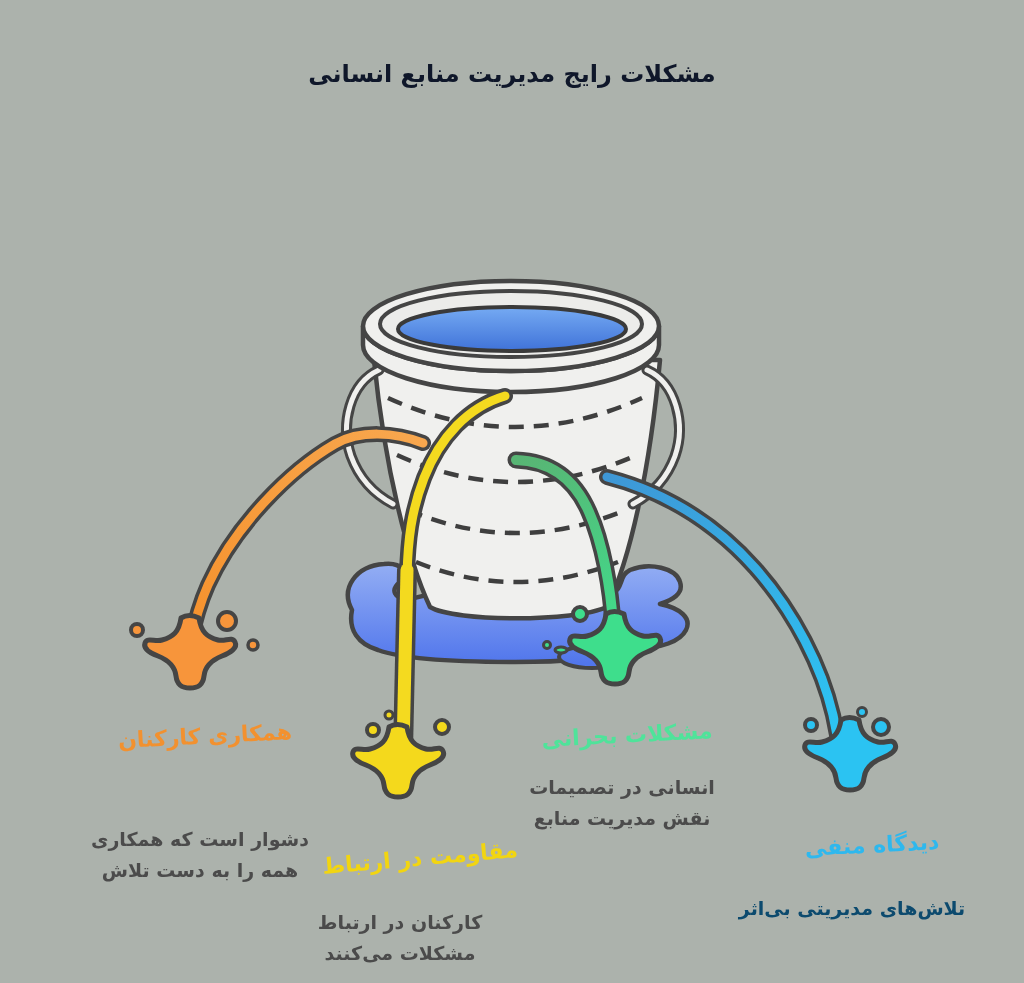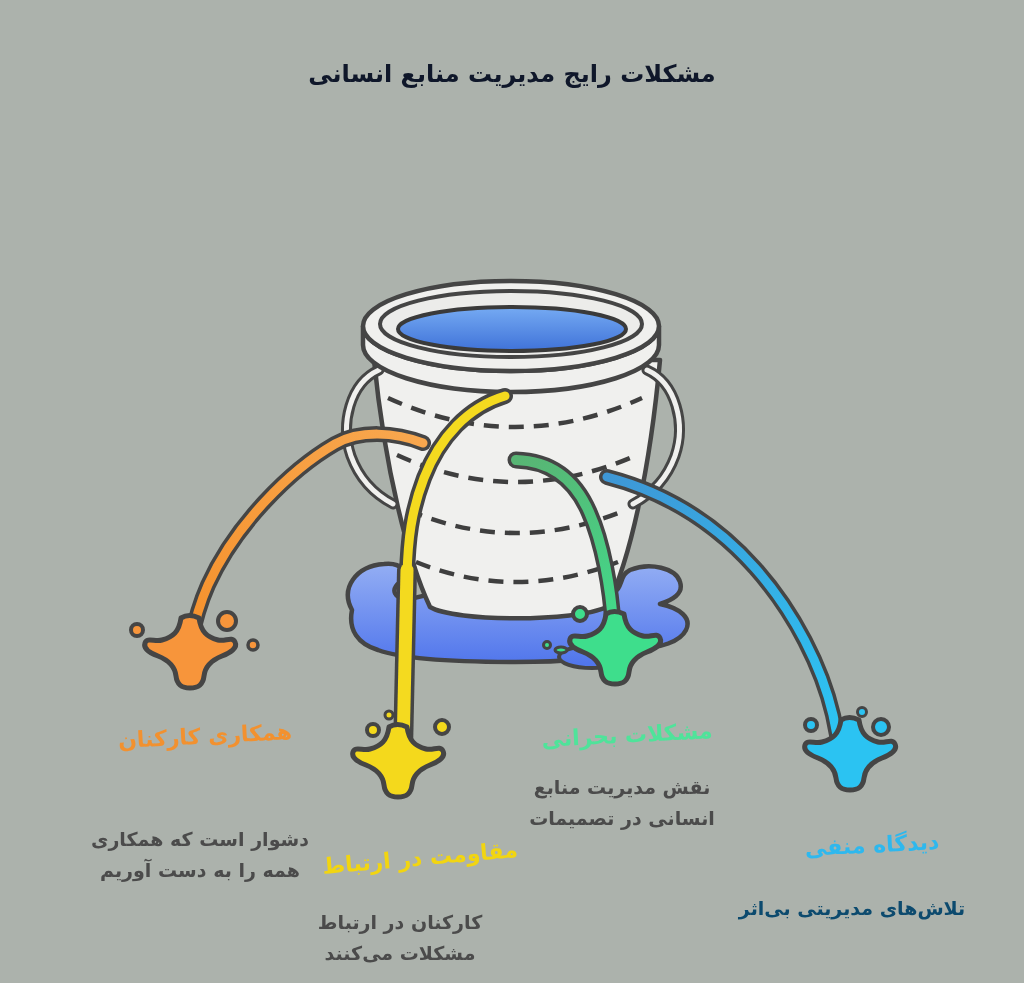--- a/index.html
+++ b/index.html
@@ -166,33 +166,33 @@
       <circle cx="12" cy="-68" r="4.5" fill="#2BC3F2" stroke="#454545" stroke-width="3"></circle>
       <circle cx="31" cy="-53" r="8" fill="#2BC3F2" stroke="#454545" stroke-width="4"></circle>
     </g>
   </svg>
 
   <div class="title" style="color: #0f172a;">مشکلات رایج مدیریت منابع انسانی</div>
 
   <div class="leak-label rot-n3" style="left: 205px; top: 736px; color: rgb(242, 145, 47);">همکاری کارکنان</div>
   <div class="leak-desc" style="left: 200px; top: 827px; color: rgb(75, 75, 75); margin-top: 28px;">
     <span>دشوار است که همکاری</span>
-    <span>همه را به دست آوریم</span>
+    <span>همه را به دست تلاش</span>
   </div>
 
   <div class="leak-label rot-n5" style="left: 420px; top: 858px; color: rgb(242, 213, 17);">مقاومت در ارتباط</div>
   <div class="leak-desc" style="left: 400px; top: 938px; color: rgb(75, 75, 75);">
     <span>کارکنان در ارتباط</span>
     <span>مشکلات می‌کنند</span>
   </div>
 
   <div class="leak-label rot-n3" style="left: 627px; top: 735px; color: rgb(79, 227, 154);">مشکلات بحرانی</div>
   <div class="leak-desc" style="left: 622px; top: 803px; color: rgb(75, 75, 75);">
+    <span>انسانی در تصمیمات</span>
     <span>نقش مدیریت منابع</span>
-    <span>انسانی در تصمیمات</span>
   </div>
 
   <div class="leak-label rot-n3" style="left: 872px; top: 845px; color: rgb(46, 184, 238);">دیدگاه منفی</div>
   <div class="leak-desc" style="left: 852px; top: 908px; color: #0c4a6e;">
     <span>تلاش‌های مدیریتی بی‌اثر</span>
   </div>
 
 </div>
 
 </body></html>

